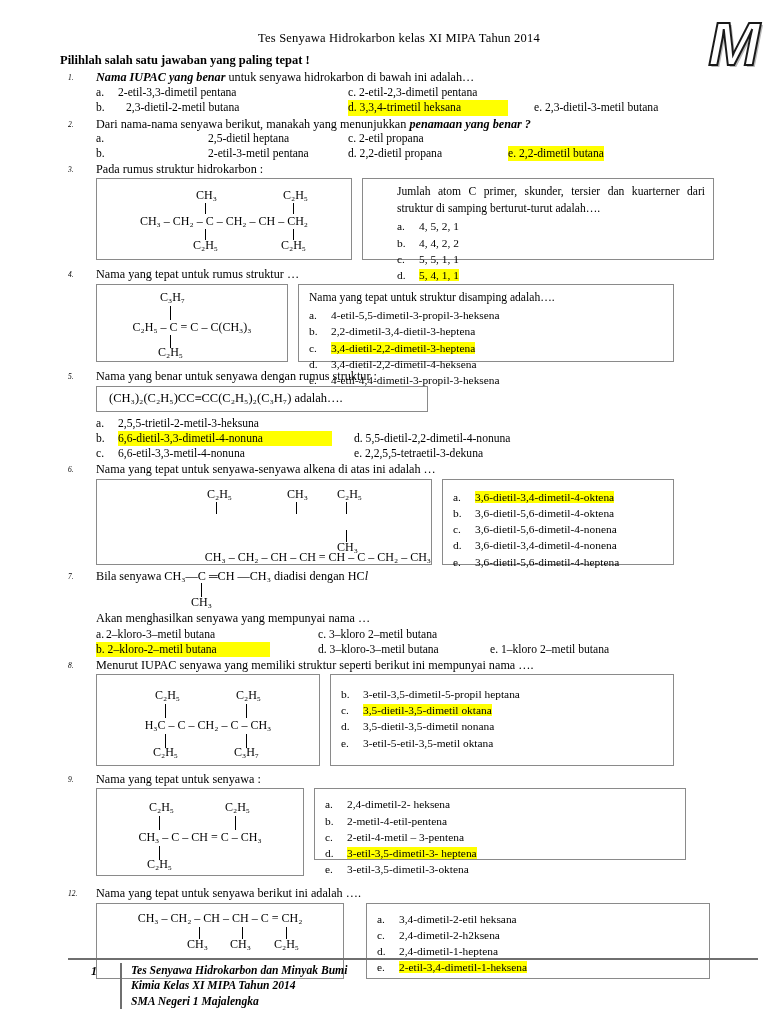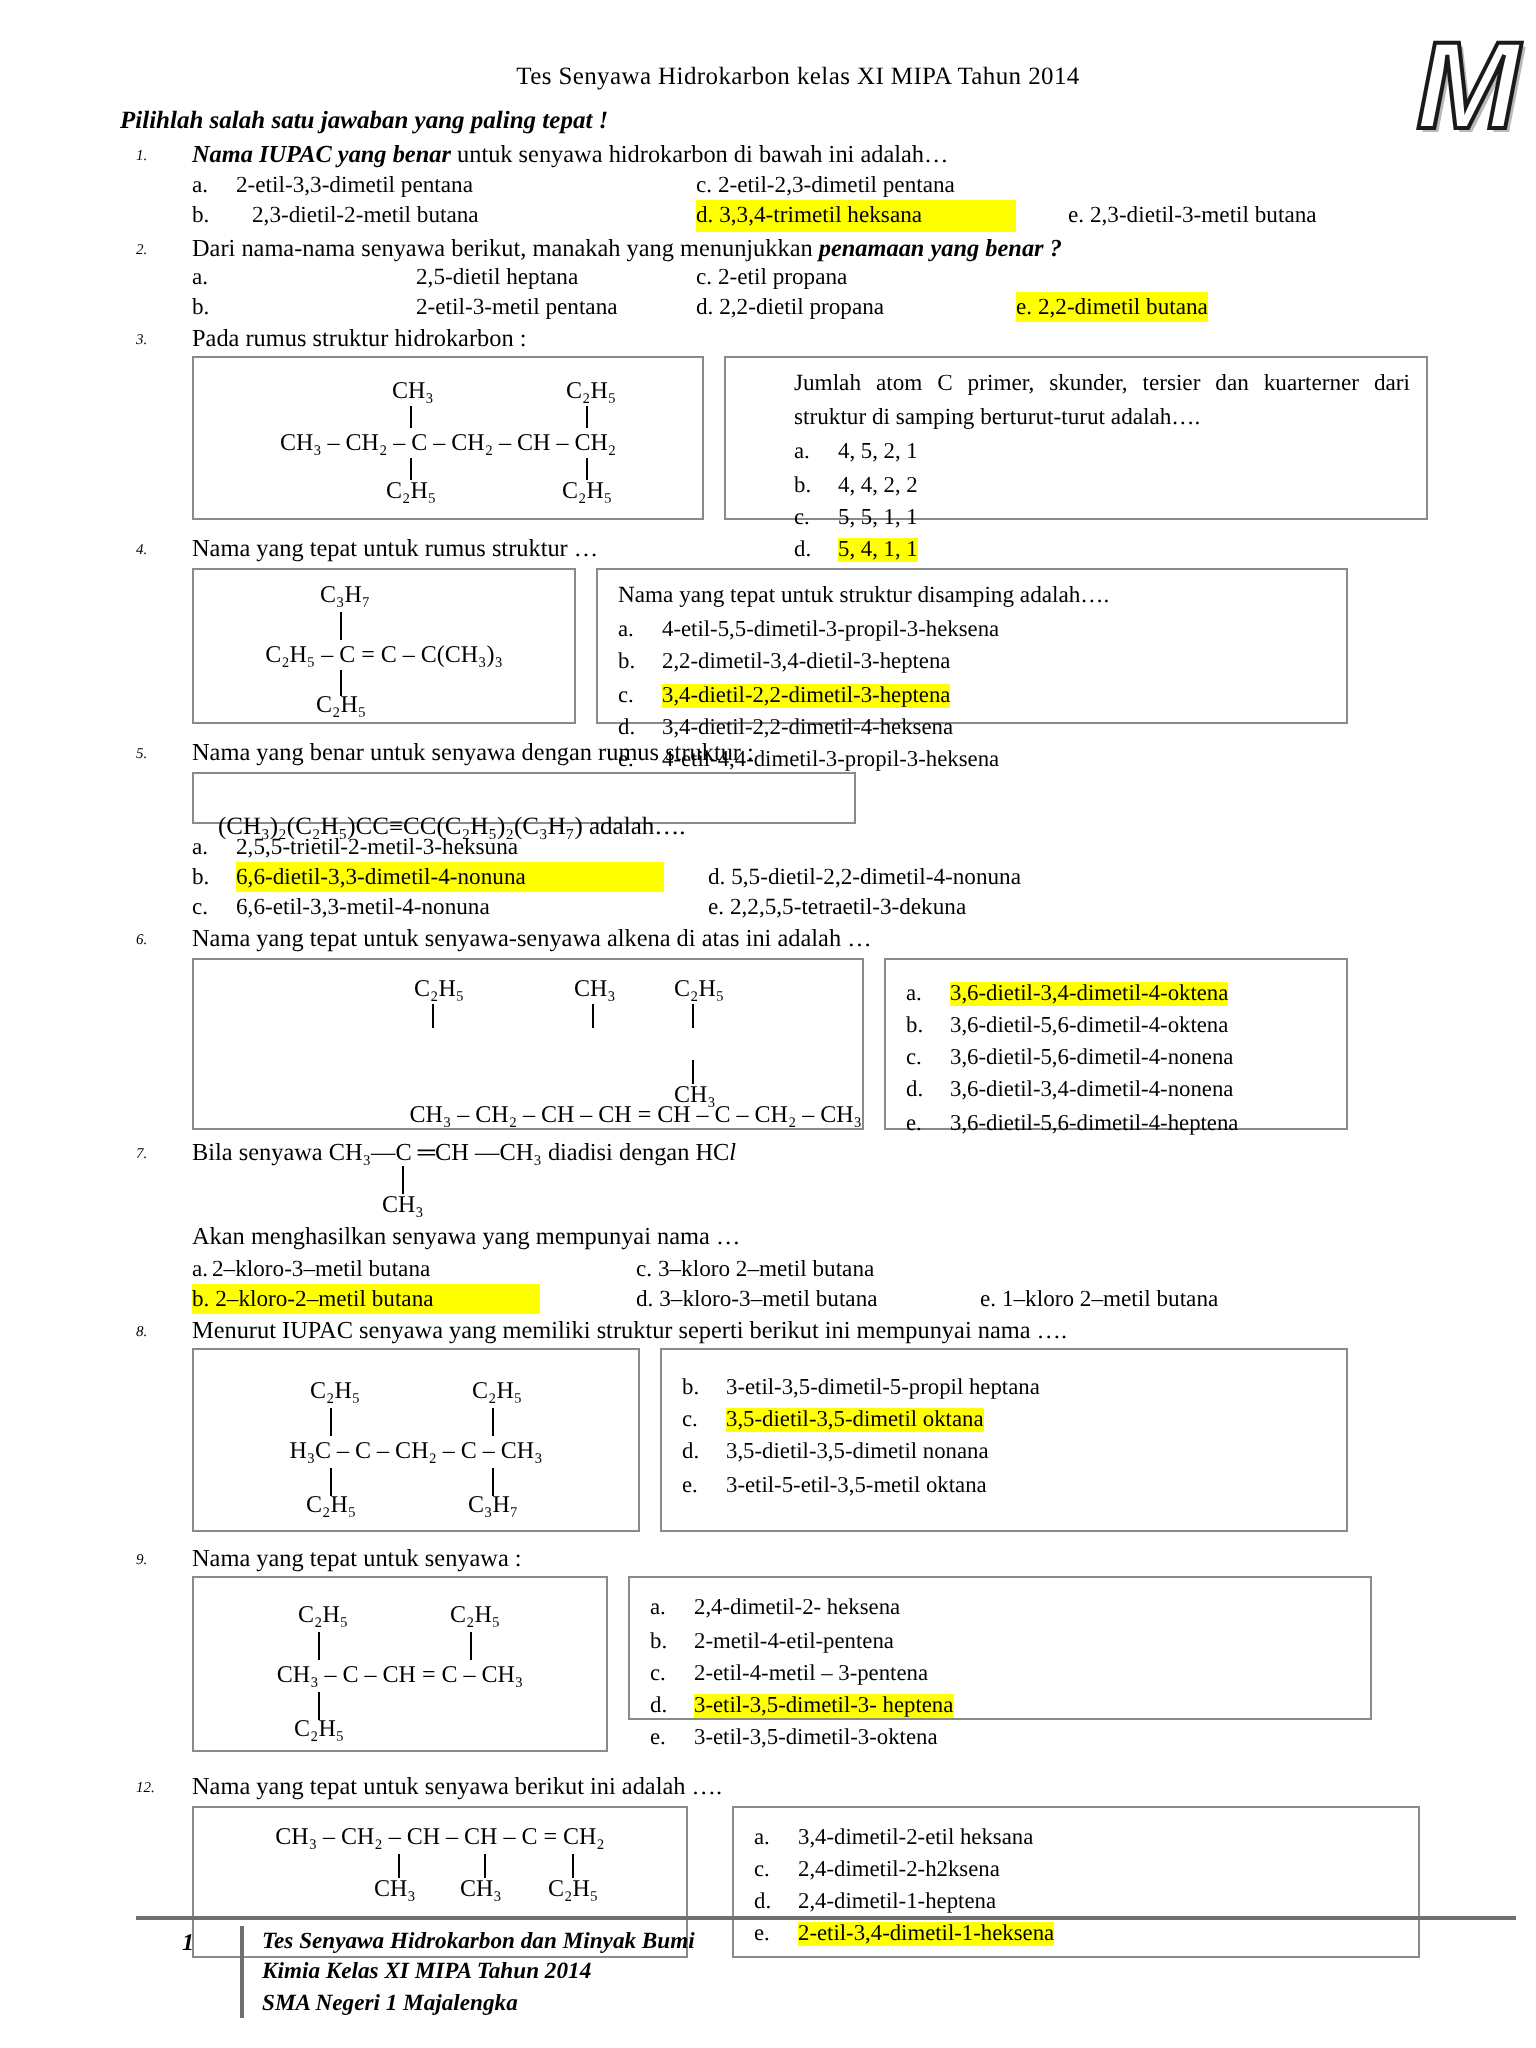--- a/index.html
+++ b/index.html
@@ -48,21 +48,20 @@
     line-height: 56px;
     text-align: center;
     color: #ffffff;
     -webkit-text-stroke: 2px #1a1a1a;
     text-shadow: 2px 2px 0 #b9b9b9;
     user-select: none;
   }
 
   .instruction {
     font-weight: bold;
-    font-style: italic;
     font-size: 12.5px;
     margin-top: 7px;
   }
 
   
   .q {
     position: relative;
     padding-left: 36px;
     margin-top: 1px;
   }
@@ -250,21 +249,21 @@
         <div><span class="lbl">d.</span><span>3,4-dietil-2,2-dimetil-4-heksena</span></div>
         <div><span class="lbl">e.</span><span>4-etil-4,4-dimetil-3-propil-3-heksena</span></div>
       </div>
     </div>
 
     <div class="q" style="margin-top:7px;">
       <span class="qnum">5.</span>
       <div class="qtext">Nama yang benar untuk senyawa dengan rumus struktur :</div>
     </div>
     <div class="box" style="margin-left:36px;width:332px;height:26px;margin-top:3px;">
-      <div style="font-size:12.5px;padding:4px 0 0 12px;margin-top:15px;">(CH₃)₂(C₂H₅)CC≡CC(C₂H₅)₂(C₃H₇) adalah….</div>
+      <div style="font-size:12.5px;padding:4px 0 0 12px;">(CH₃)₂(C₂H₅)CC≡CC(C₂H₅)₂(C₃H₇) adalah….</div>
     </div>
     <div style="margin-left:36px;margin-top:4px;">
       <div class="optline">
         <span class="col" style="width:22px;">a.</span><span class="col">2,5,5-trietil-2-metil-3-heksuna</span>
       </div>
       <div class="optline">
         <span class="col" style="width:22px;">b.</span><span class="col hl" style="width:214px;">6,6-dietil-3,3-dimetil-4-nonuna</span><span class="col" style="padding-left:22px;">d.</span>&nbsp;<span>5,5-dietil-2,2-dimetil-4-nonuna</span>
       </div>
       <div class="optline">
         <span class="col" style="width:22px;">c.</span><span class="col" style="width:214px;">6,6-etil-3,3-metil-4-nonuna</span><span class="col" style="padding-left:22px;">e.</span>&nbsp;<span>2,2,5,5-tetraetil-3-dekuna</span>

